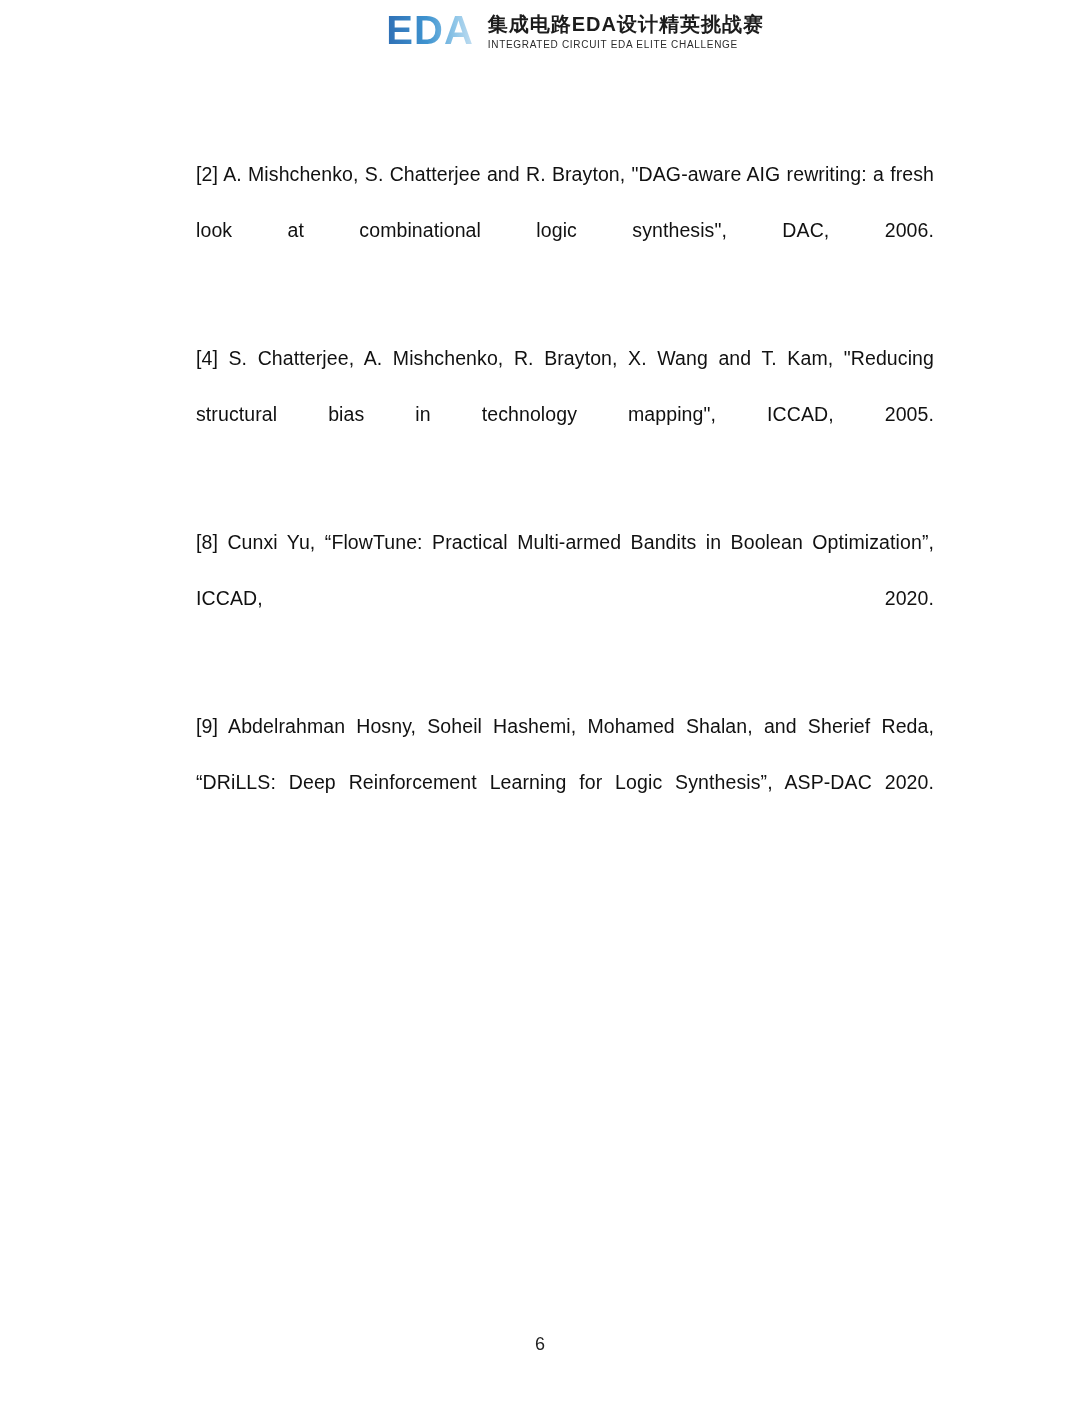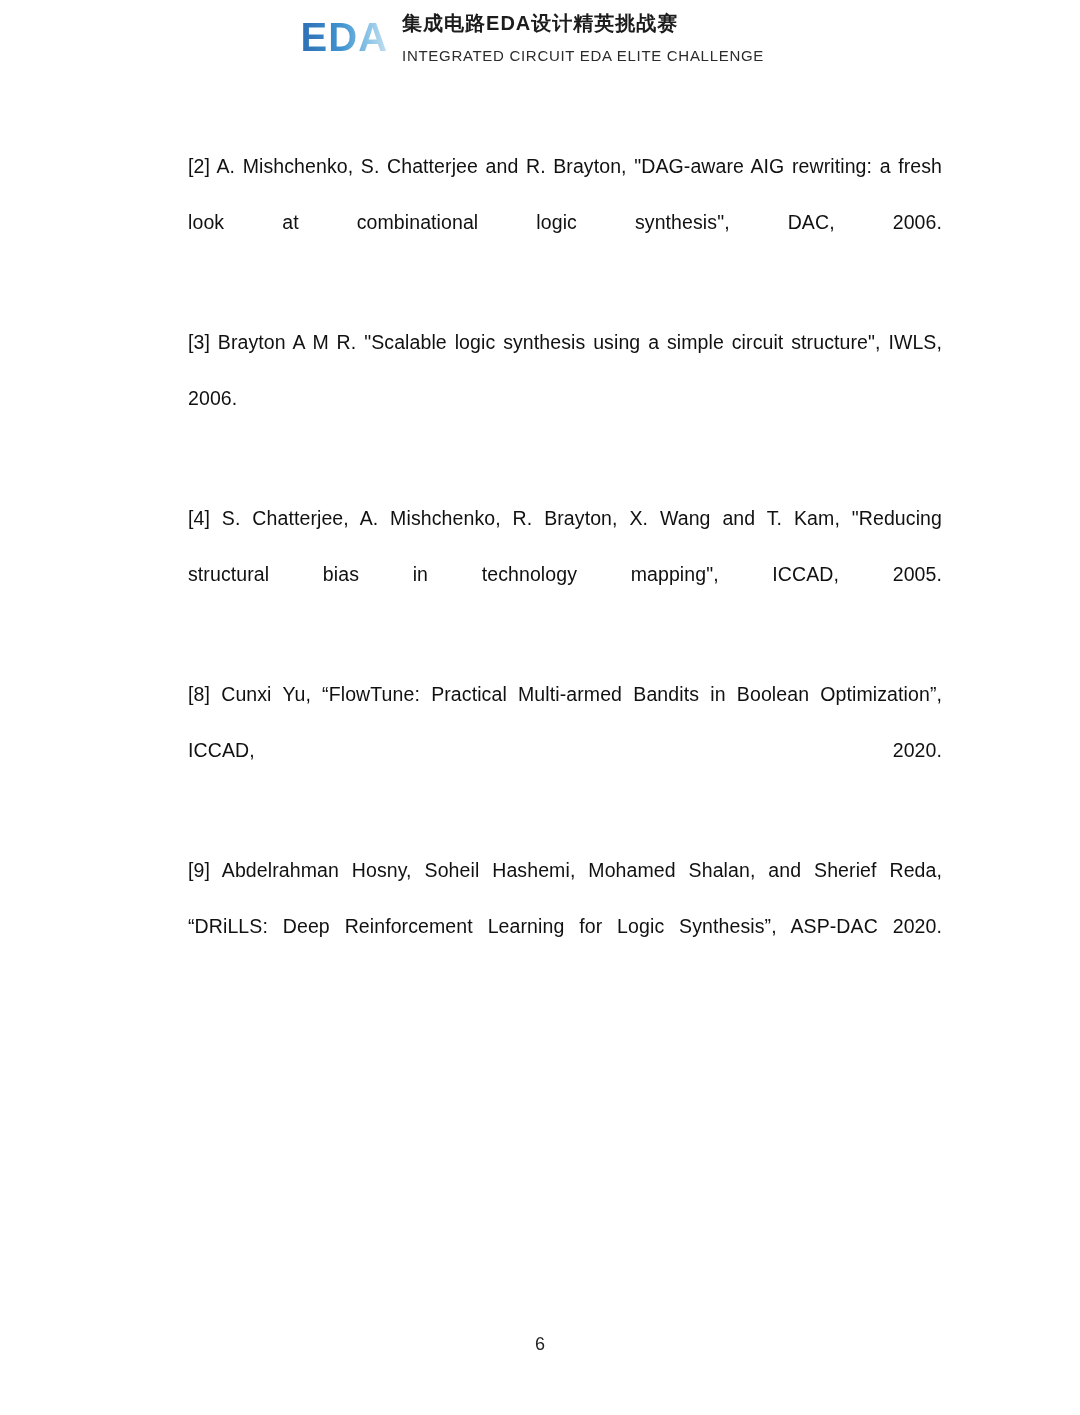--- a/index.html
+++ b/index.html
@@ -52,40 +52,40 @@
     padding-top: 2px;
   }
   .logo-cn {
     font-size: 20px;
     font-weight: bold;
     color: #1c1c1c;
     letter-spacing: 1px;
     line-height: 1.15;
   }
   .logo-en {
-    font-size: 15px;
+    font-size: 10px;
     color: #2b2b2b;
     letter-spacing: 0.7px;
-    margin-top: 12px;
+    margin-top: 3px;
   }
 
   
   .doc-body {
     position: absolute;
     left: 180px;
     top: 130px;
     width: 770px;
   }
   .ref-entry {
     font-size: 19.5px;
     line-height: 56px;
     text-align: justify;
     text-justify: inter-word;
     color: #111111;
-    margin: 8px;
+    margin: 16px;
     letter-spacing: 0.1px;
   }
   .ref-entry::after {
     content: "";
     display: inline-block;
     width: 100%;
   }
 
   
   .page-footer {
@@ -108,21 +108,20 @@
     <span class="logo-eda">EDA</span>
     <span class="logo-text-col">
       <span class="logo-cn">集成电路EDA设计精英挑战赛</span>
       <span class="logo-en">INTEGRATED CIRCUIT EDA ELITE CHALLENGE</span>
     </span>
   </div>
 </div>
 
 <div class="doc-body">
   <p class="ref-entry">[2] A. Mishchenko, S. Chatterjee and R. Brayton, "DAG-aware AIG rewriting: a fresh look at combinational logic synthesis", DAC, 2006.</p>
-  <p class="ref-entry">[3] Brayton A M R. "Scalable logic synthesis using a simple circuit structure", IWLS, 2006.</p>
   <p class="ref-entry">[4] S. Chatterjee, A. Mishchenko, R. Brayton, X. Wang and T. Kam, "Reducing structural bias in technology mapping",  ICCAD, 2005.</p>
   <p class="ref-entry">[8] Cunxi Yu, “FlowTune: Practical Multi-armed Bandits in Boolean Optimization”, ICCAD, 2020.</p>
   <p class="ref-entry">[9] Abdelrahman Hosny, Soheil Hashemi, Mohamed Shalan, and Sherief Reda, “DRiLLS: Deep Reinforcement Learning for Logic Synthesis”, ASP-DAC 2020.</p>
 
 </div>
 
 <div class="page-footer">
   <span class="page-number">6</span>
 </div>
 

